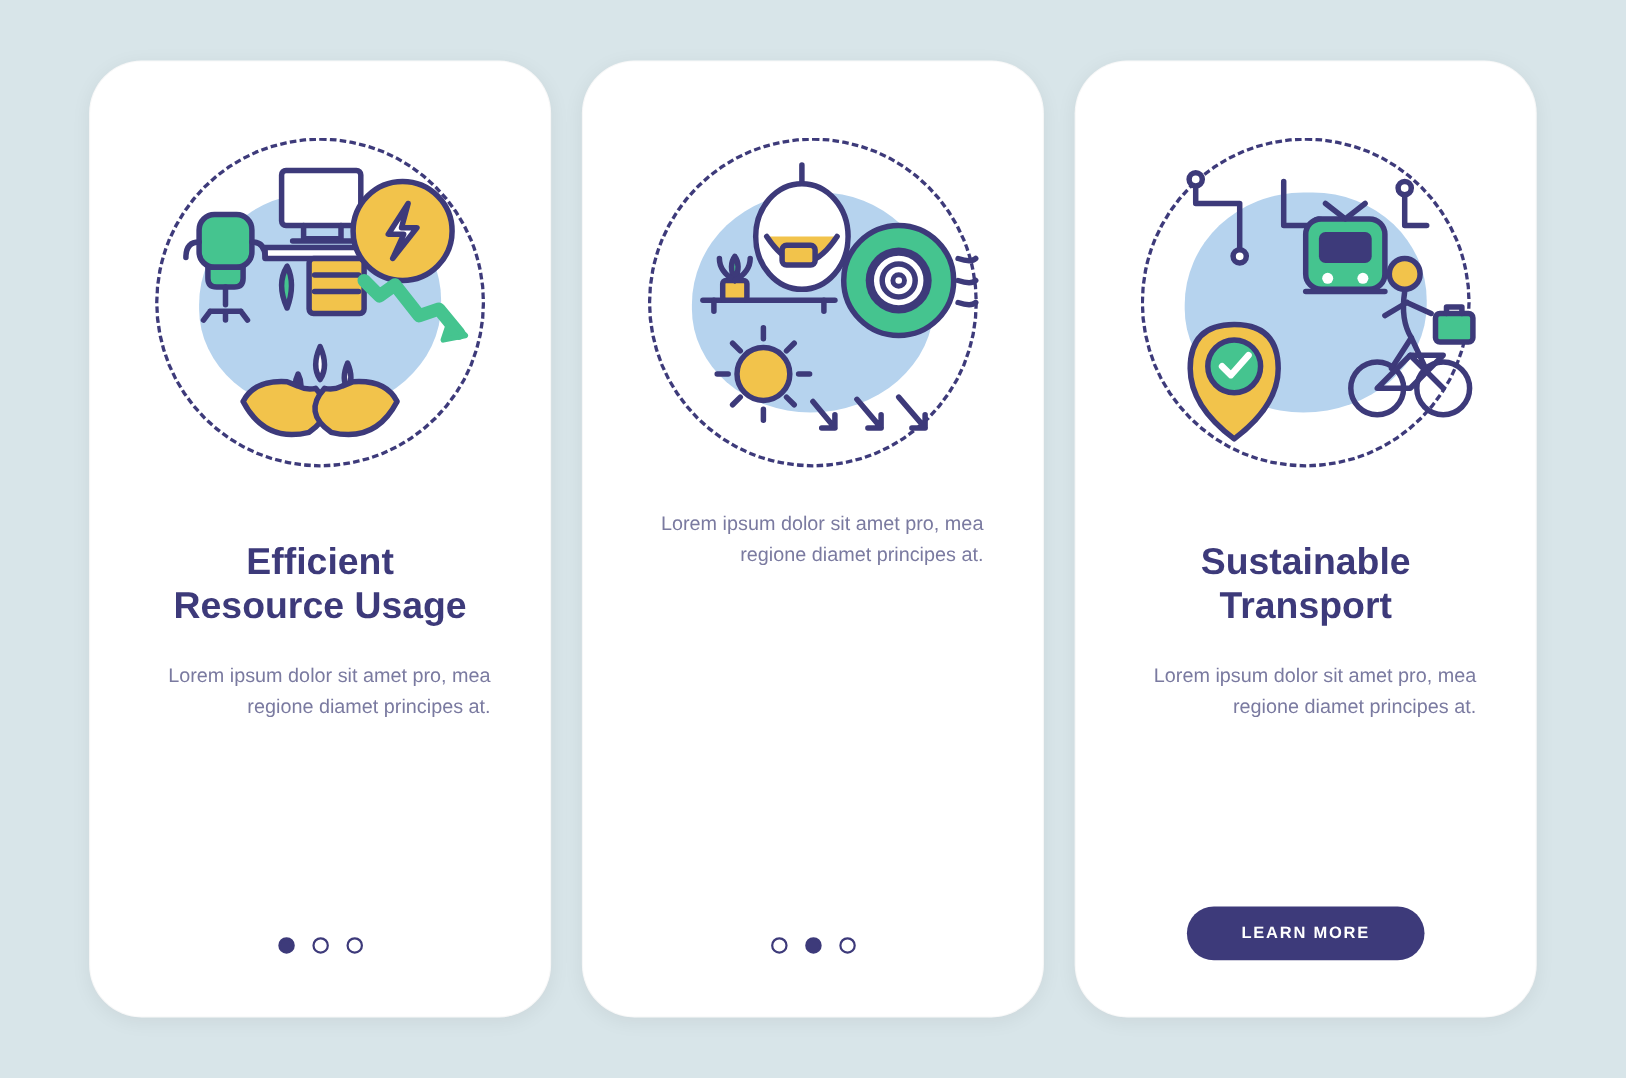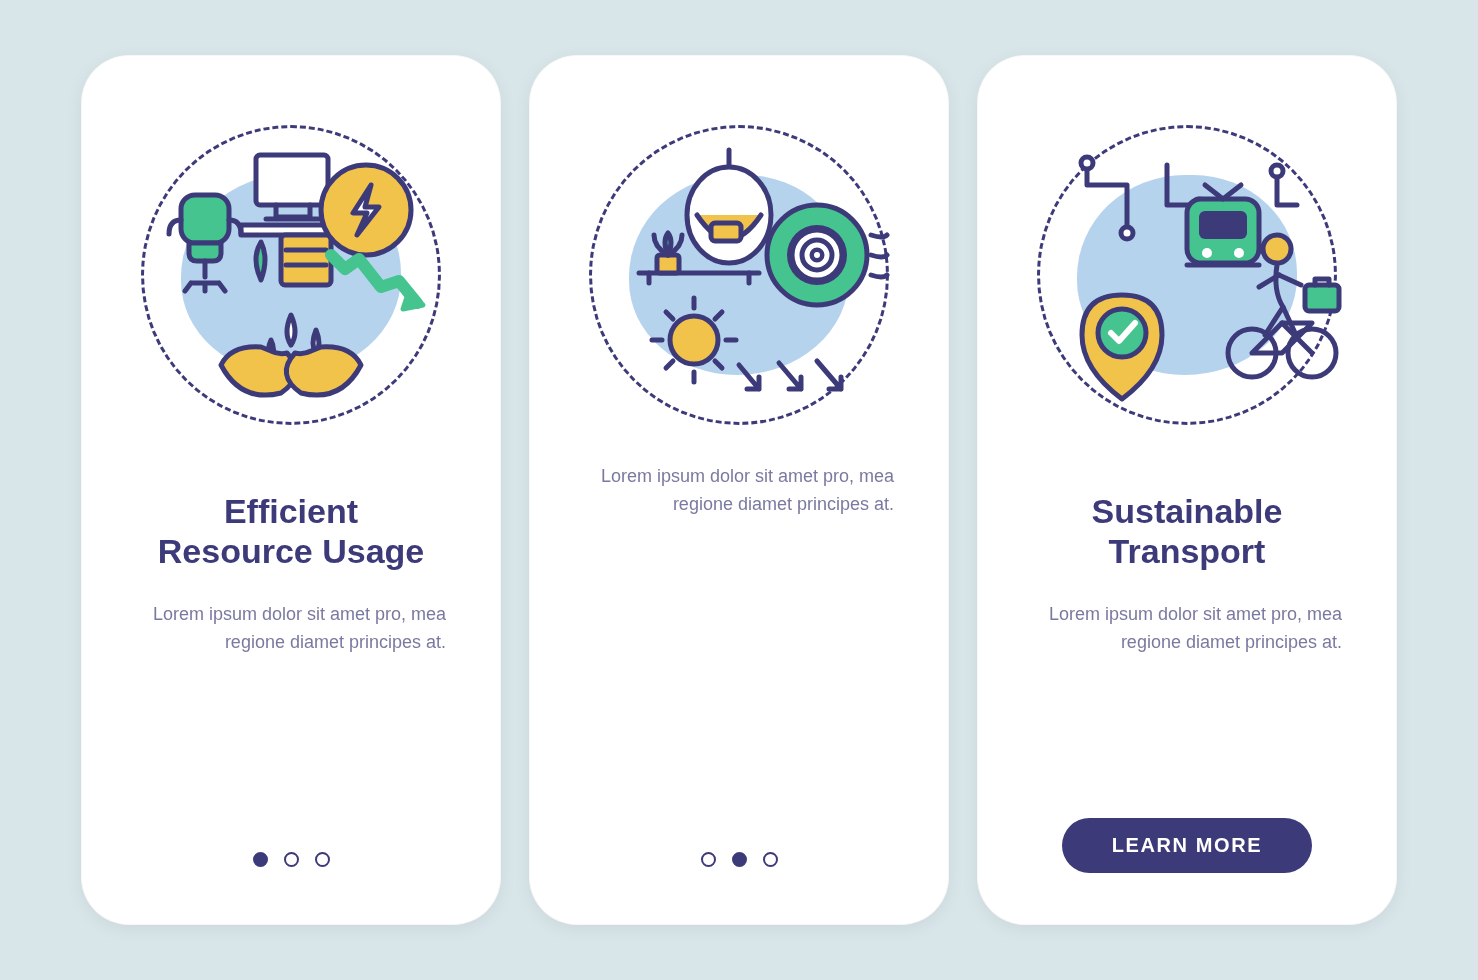--- a/index.html
+++ b/index.html
@@ -84,21 +84,21 @@
     border: 2.5px solid #3d3a7a;
     background: transparent;
   }
   .dot.filled { background: #3d3a7a; }
   .cta {
     background: #3d3a7a;
     color: #ffffff;
     border: none;
     border-radius: 999px;
     padding: 16px 50px;
-    font-size: 20px;
+    font-size: 15px;
     font-weight: 700;
     letter-spacing: 1.6px;
     cursor: pointer;
     margin-bottom: 8px;
   }
 </style>
 </head>
 <body>
 
 <div class="phone">

